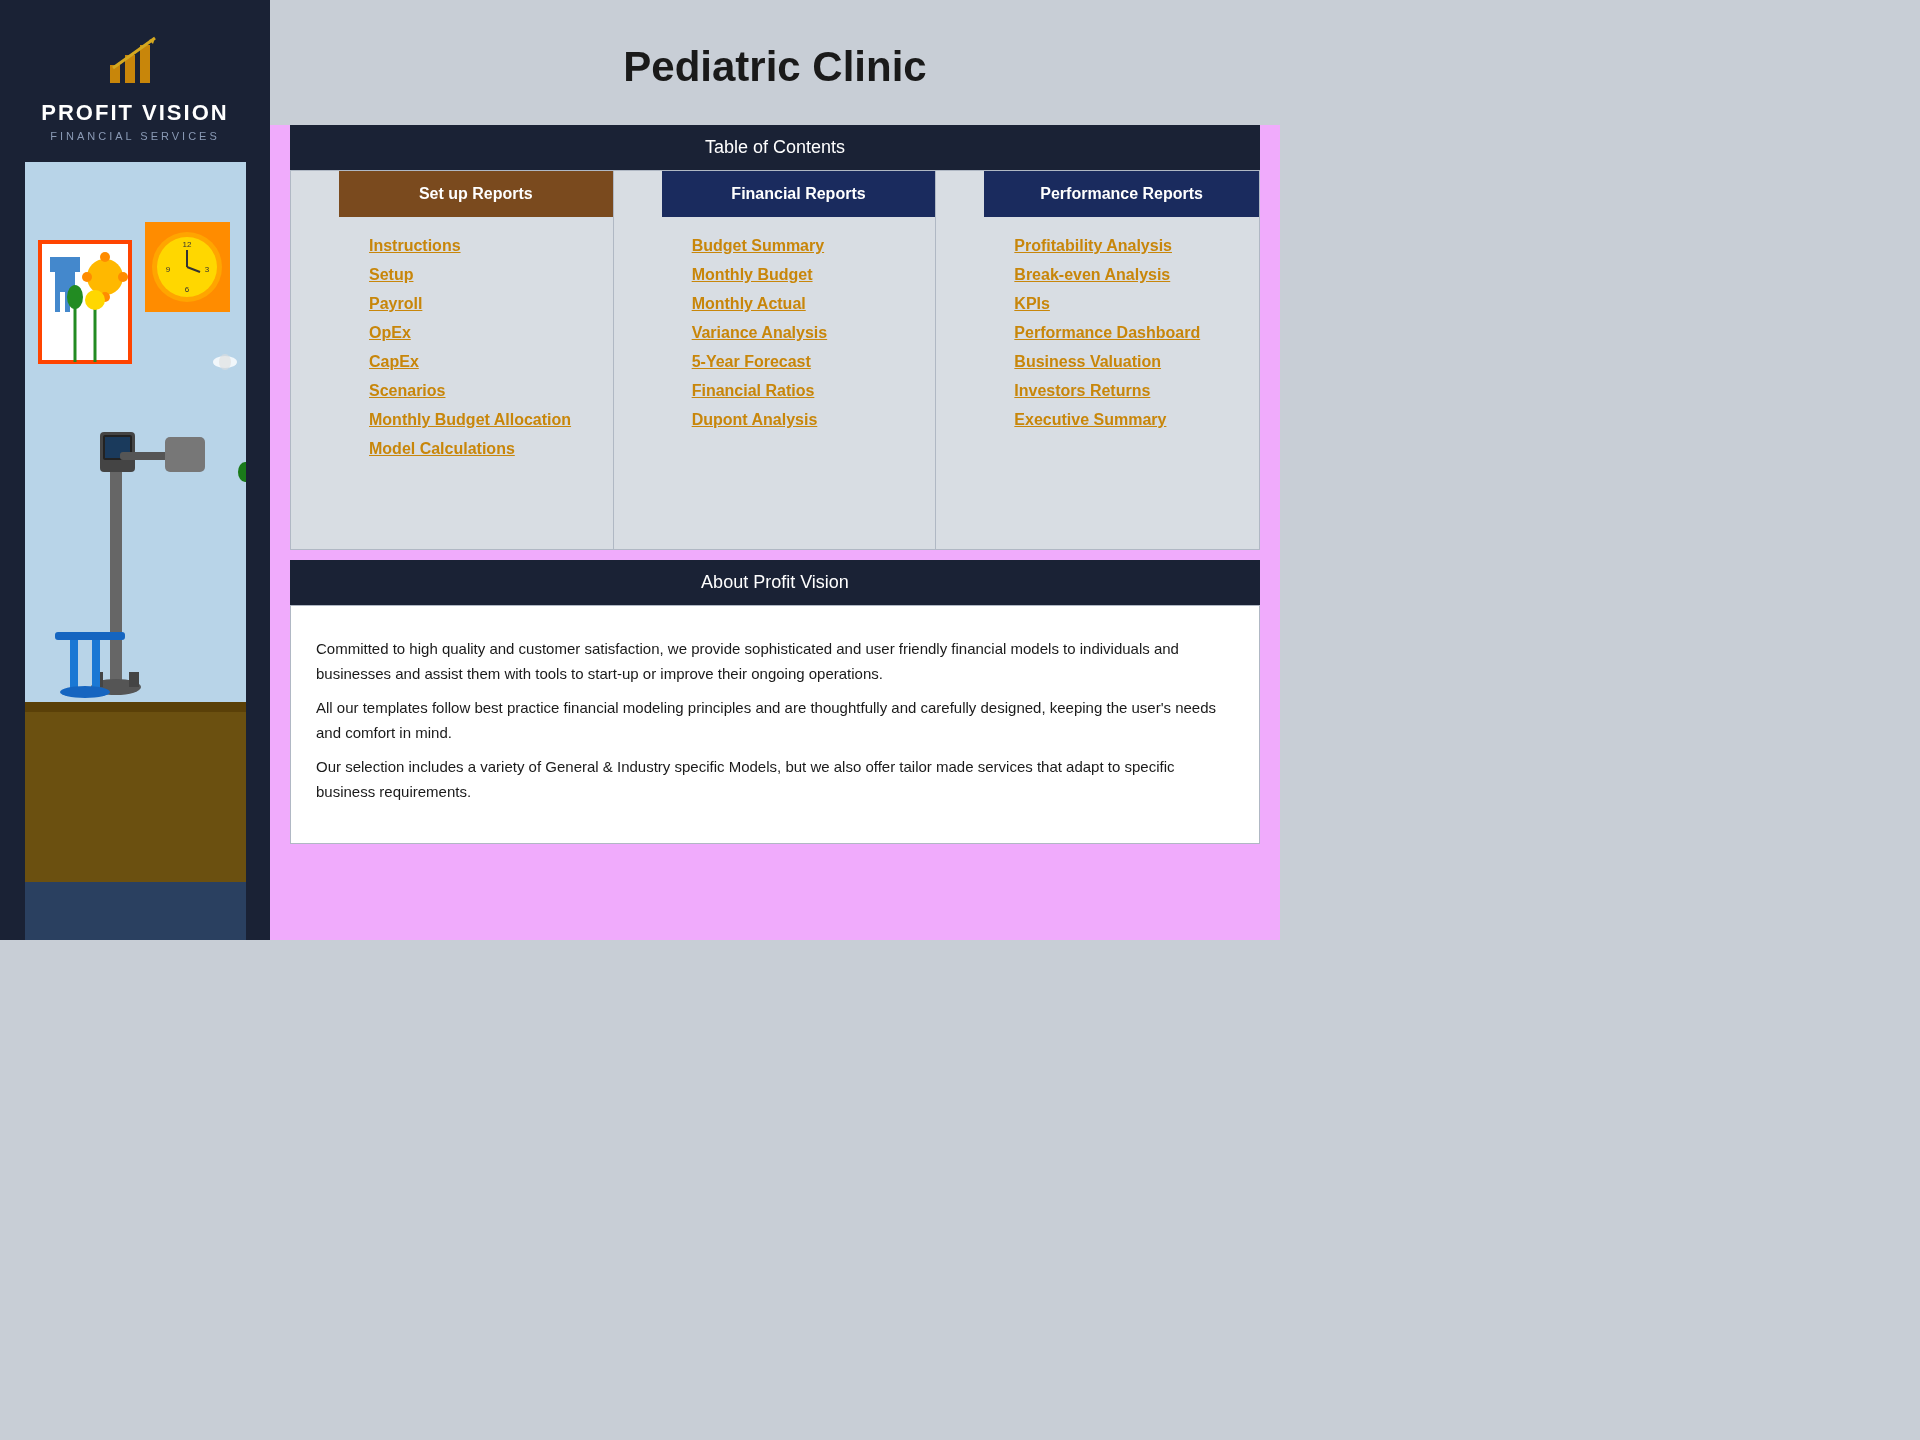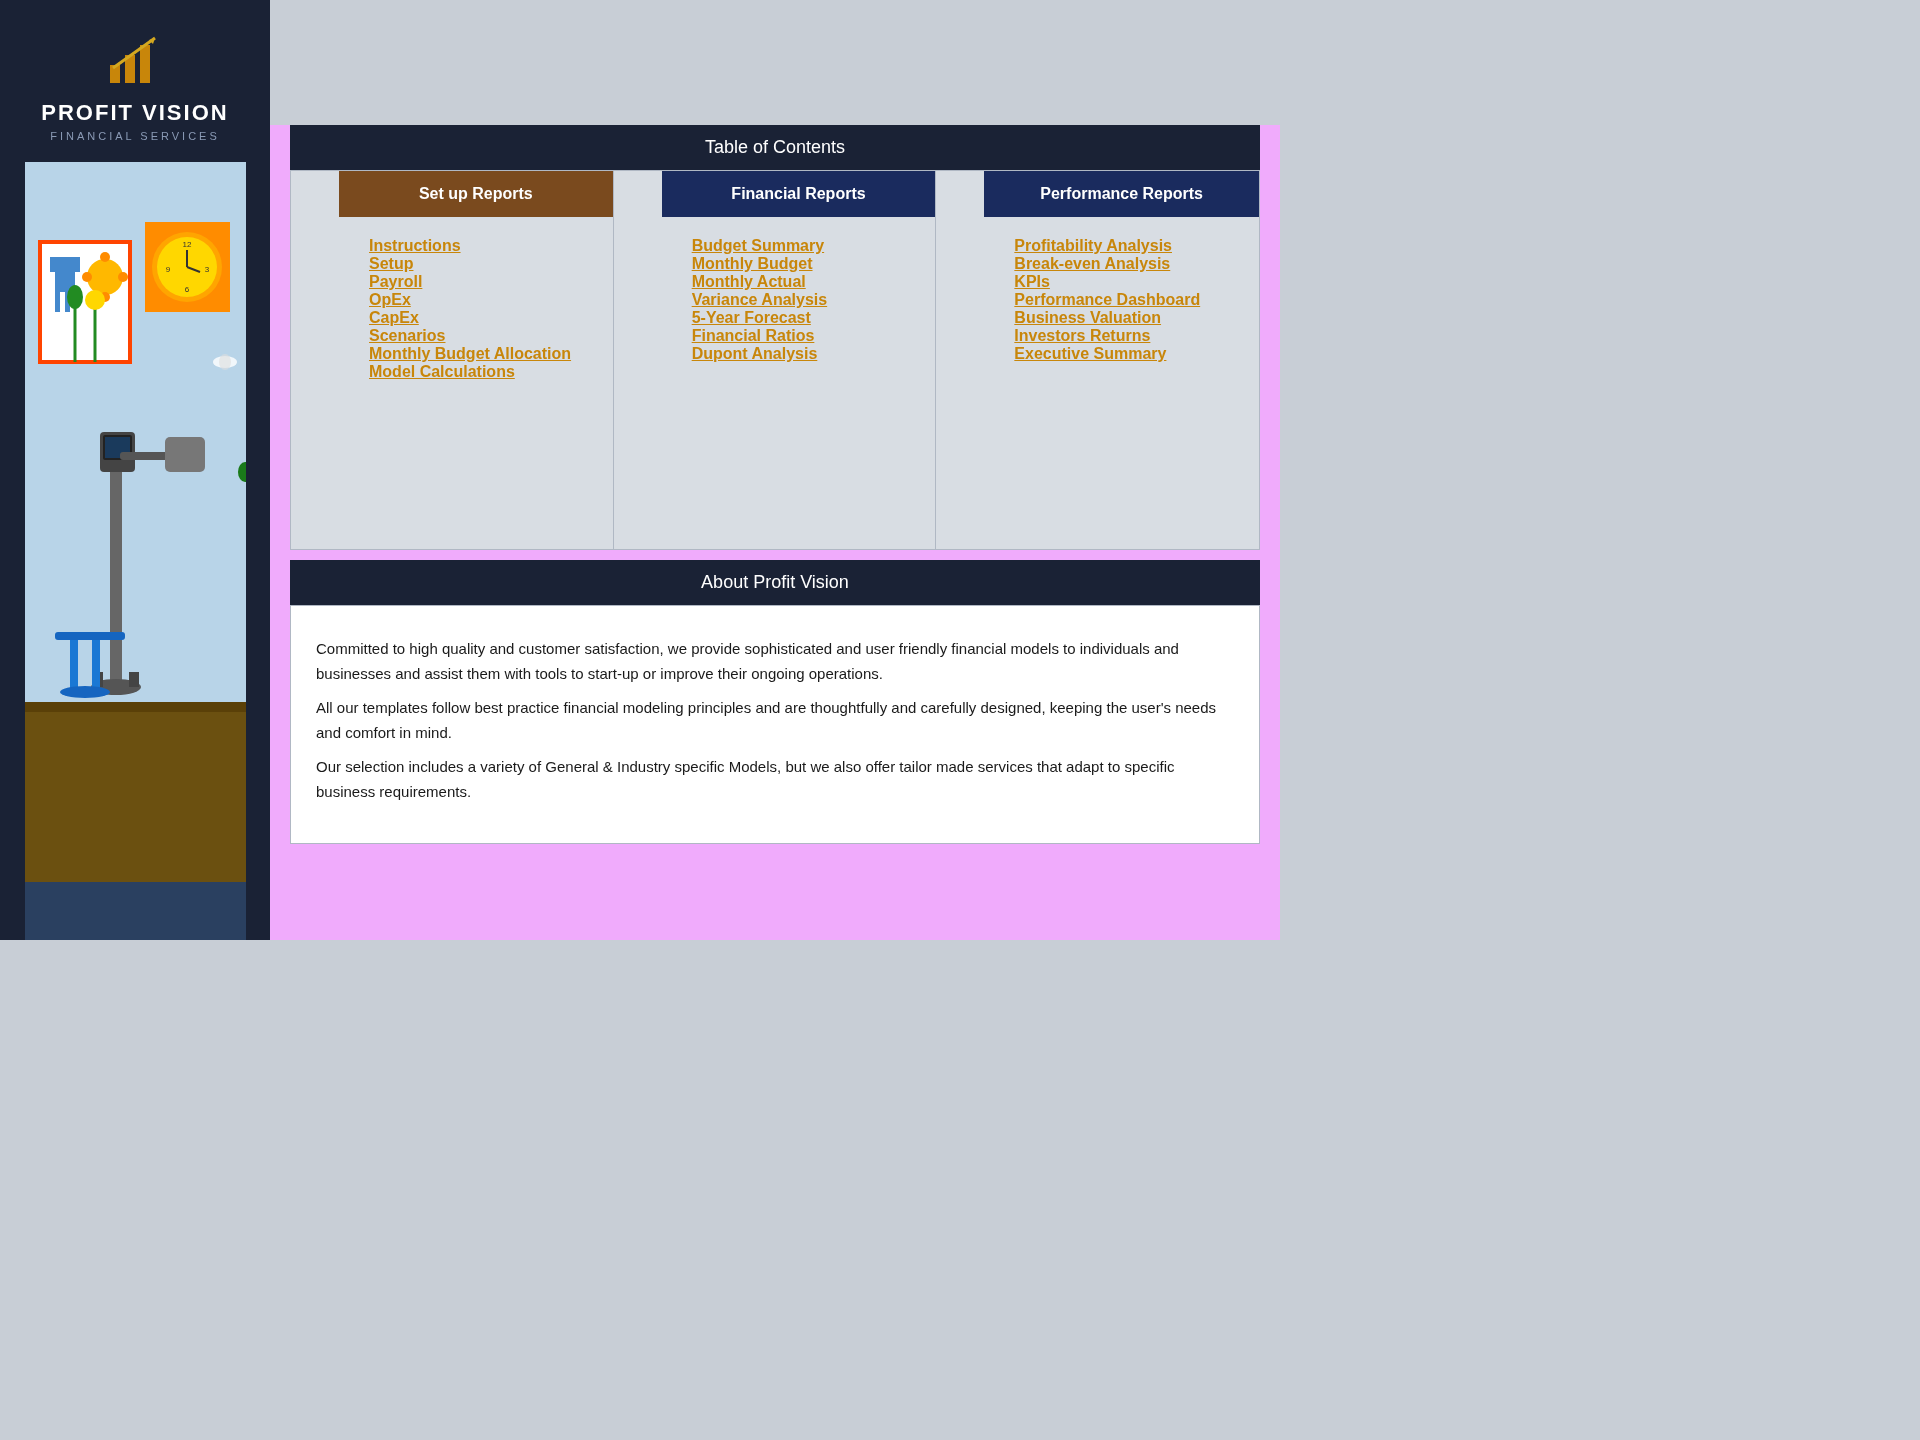--- a/index.html
+++ b/index.html
@@ -131,21 +131,21 @@
     }
 
     .col-setup { background: #7a4a1e; }
     .col-financial { background: #1a2b5e; }
     .col-performance { background: #1a2b5e; }
 
     .column-links {
       padding: 20px 30px;
       display: flex;
       flex-direction: column;
-      gap: 0;
+      gap: 11px;
     }
 
     .toc-link {
       color: #c8860a;
       font-size: 16px;
       font-weight: bold;
       text-decoration: underline;
       cursor: pointer;
     }
 
@@ -266,21 +266,21 @@
         <rect y="540" width="270" height="180" fill="#6b5010"></rect>
         <rect y="540" width="270" height="10" fill="#5a4008"></rect>
       </svg>
     </div>
   </div>
 
   <div class="main-content">
 
     <div class="header">
       <div class="page-title">
-        <br>
+        <span>Pediatric Clinic</span><br>
       </div>
     </div>
 
     <div class="toc-section">
       <div class="toc-header">Table of Contents</div>
 
       <div class="toc-columns">
 
         <div class="toc-column">
           <div class="column-header col-setup">

